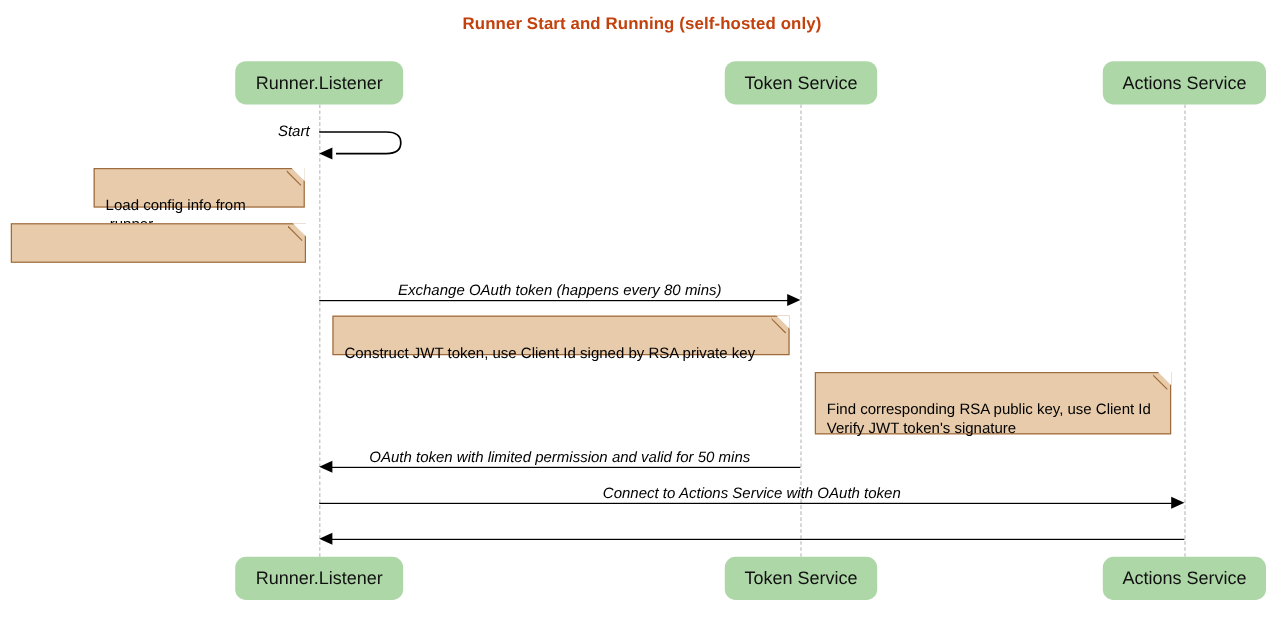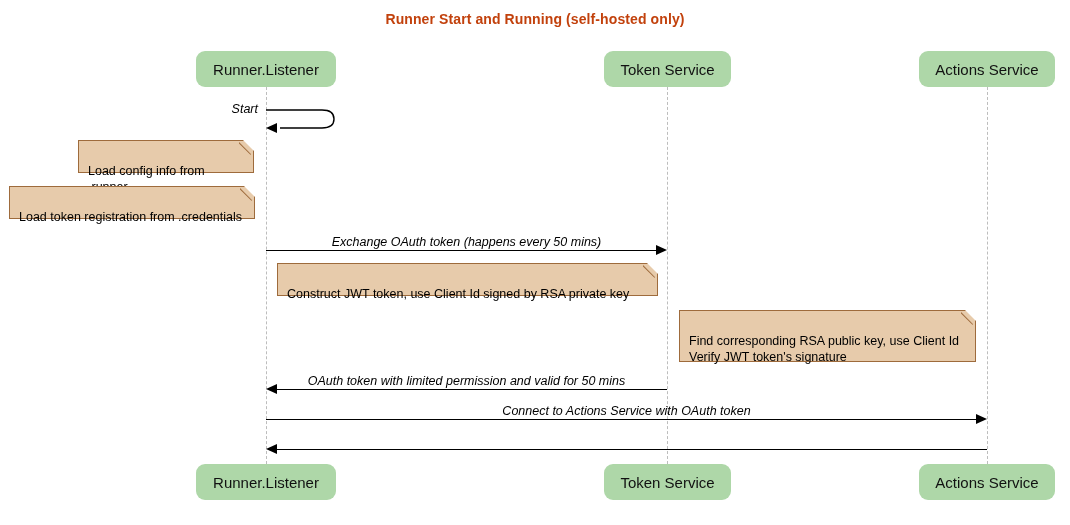--- a/index.html
+++ b/index.html
@@ -145,21 +145,21 @@
   <div class="actor-box" style="left:919px; top:464px; width:136px;">
     <span>Actions Service</span>
   </div>
 
   <div class="msg-label" style="left:196px; top:102px; width:62px; text-align:right;">Start</div>
   <svg class="selfloop" style="left:264px; top:103px;" width="80" height="32" viewBox="0 0 80 32">
     <path d="M 2 7 L 58 7 Q 70 7 70 16 Q 70 25 58 25 L 16 25" fill="none" stroke="#000000" stroke-width="1.4"></path>
   </svg>
   <div class="arrowhead left" style="left:266px; top:122.5px;"></div>
 
-  <div class="msg-label" style="left:266px; top:235px; width:401px;">Exchange OAuth token (happens every 50 mins)</div>
+  <div class="msg-label" style="left:266px; top:235px; width:401px;">Exchange OAuth token (happens every 80 mins)</div>
   <div class="msg-line" style="left:266px; top:250px; width:393px;"></div>
   <div class="arrowhead right" style="left:656px; top:244.5px;"></div>
 
   <div class="msg-label" style="left:266px; top:374px; width:401px;">OAuth token with limited permission and valid for 50 mins</div>
   <div class="msg-line" style="left:275px; top:389px; width:392px;"></div>
   <div class="arrowhead left" style="left:266px; top:383.5px;"></div>
 
   <div class="msg-label" style="left:266px; top:404px; width:721px;">Connect to Actions Service with OAuth token</div>
   <div class="msg-line" style="left:266px; top:419px; width:711px;"></div>
   <div class="arrowhead right" style="left:976px; top:413.5px;"></div>
@@ -167,21 +167,20 @@
   <div class="msg-line" style="left:275px; top:449px; width:712px;"></div>
   <div class="arrowhead left" style="left:266px; top:443.5px;"></div>
 
   <div class="note" style="left:78px; top:140px; width:176px; height:33px;">
     <span>Load config info from .runner</span>
     <span class="fold"></span>
     <span class="fold-edge"></span>
   </div>
 
   <div class="note" style="left:9px; top:186px; width:246px; height:33px;">
-    <span>Load token registration from .credentials</span>
     <span class="fold"></span>
     <span class="fold-edge"></span>
   </div>
 
   <div class="note" style="left:277px; top:263px; width:381px; height:33px;">
     <span>Construct JWT token, use Client Id signed by RSA private key</span>
     <span class="fold"></span>
     <span class="fold-edge"></span>
   </div>
 

